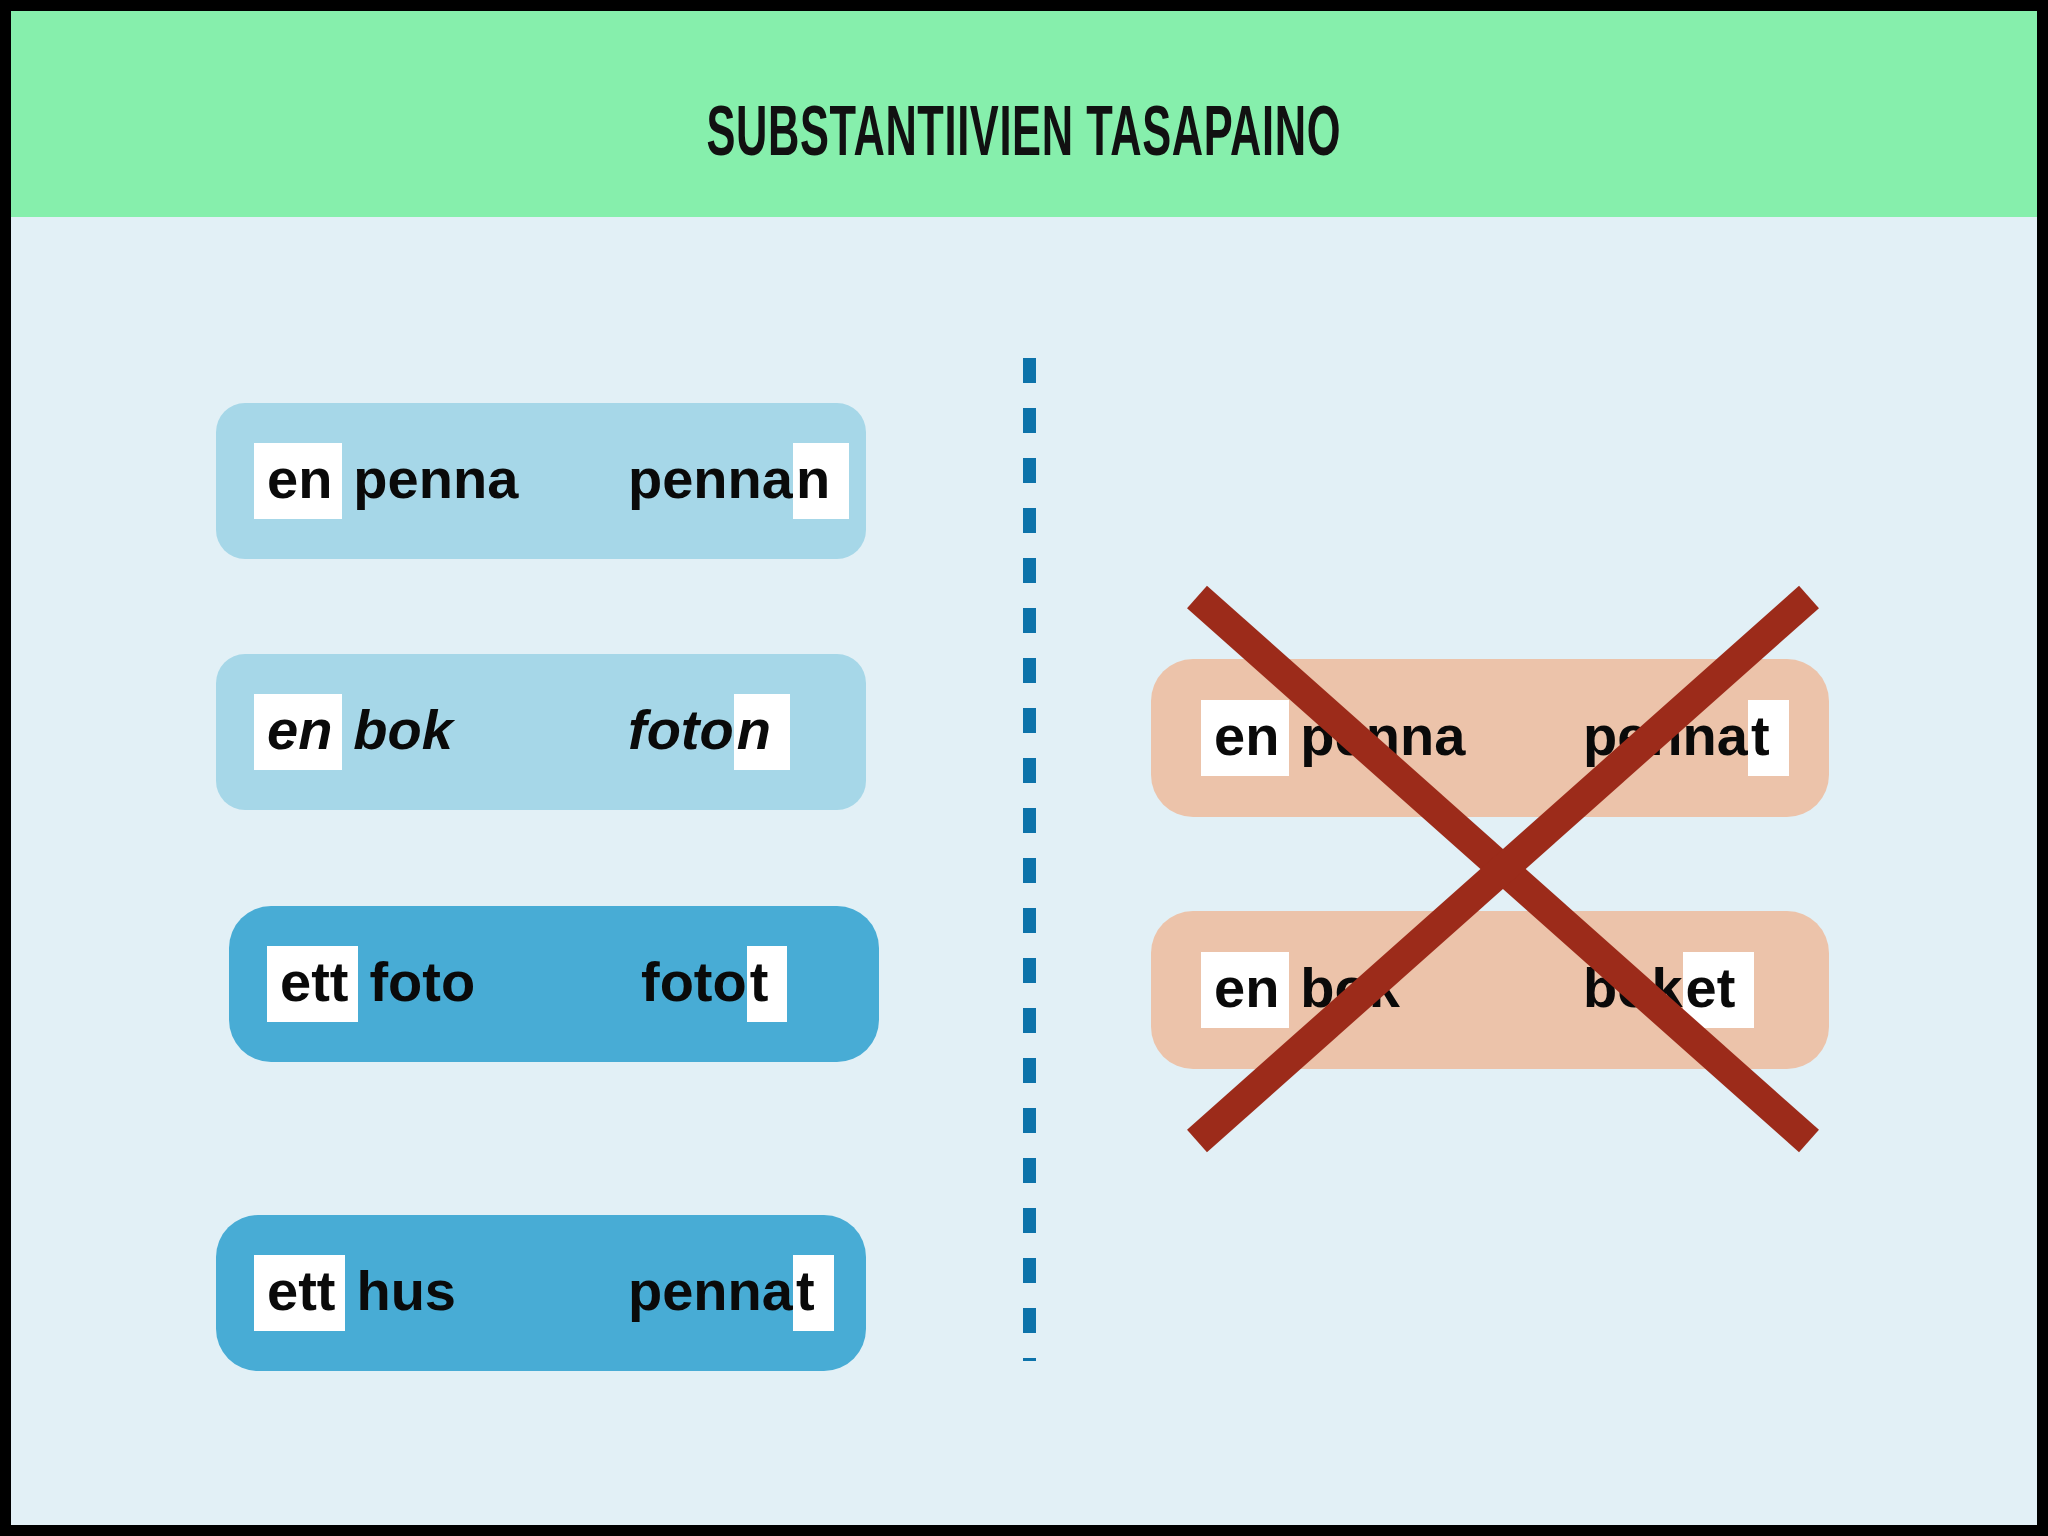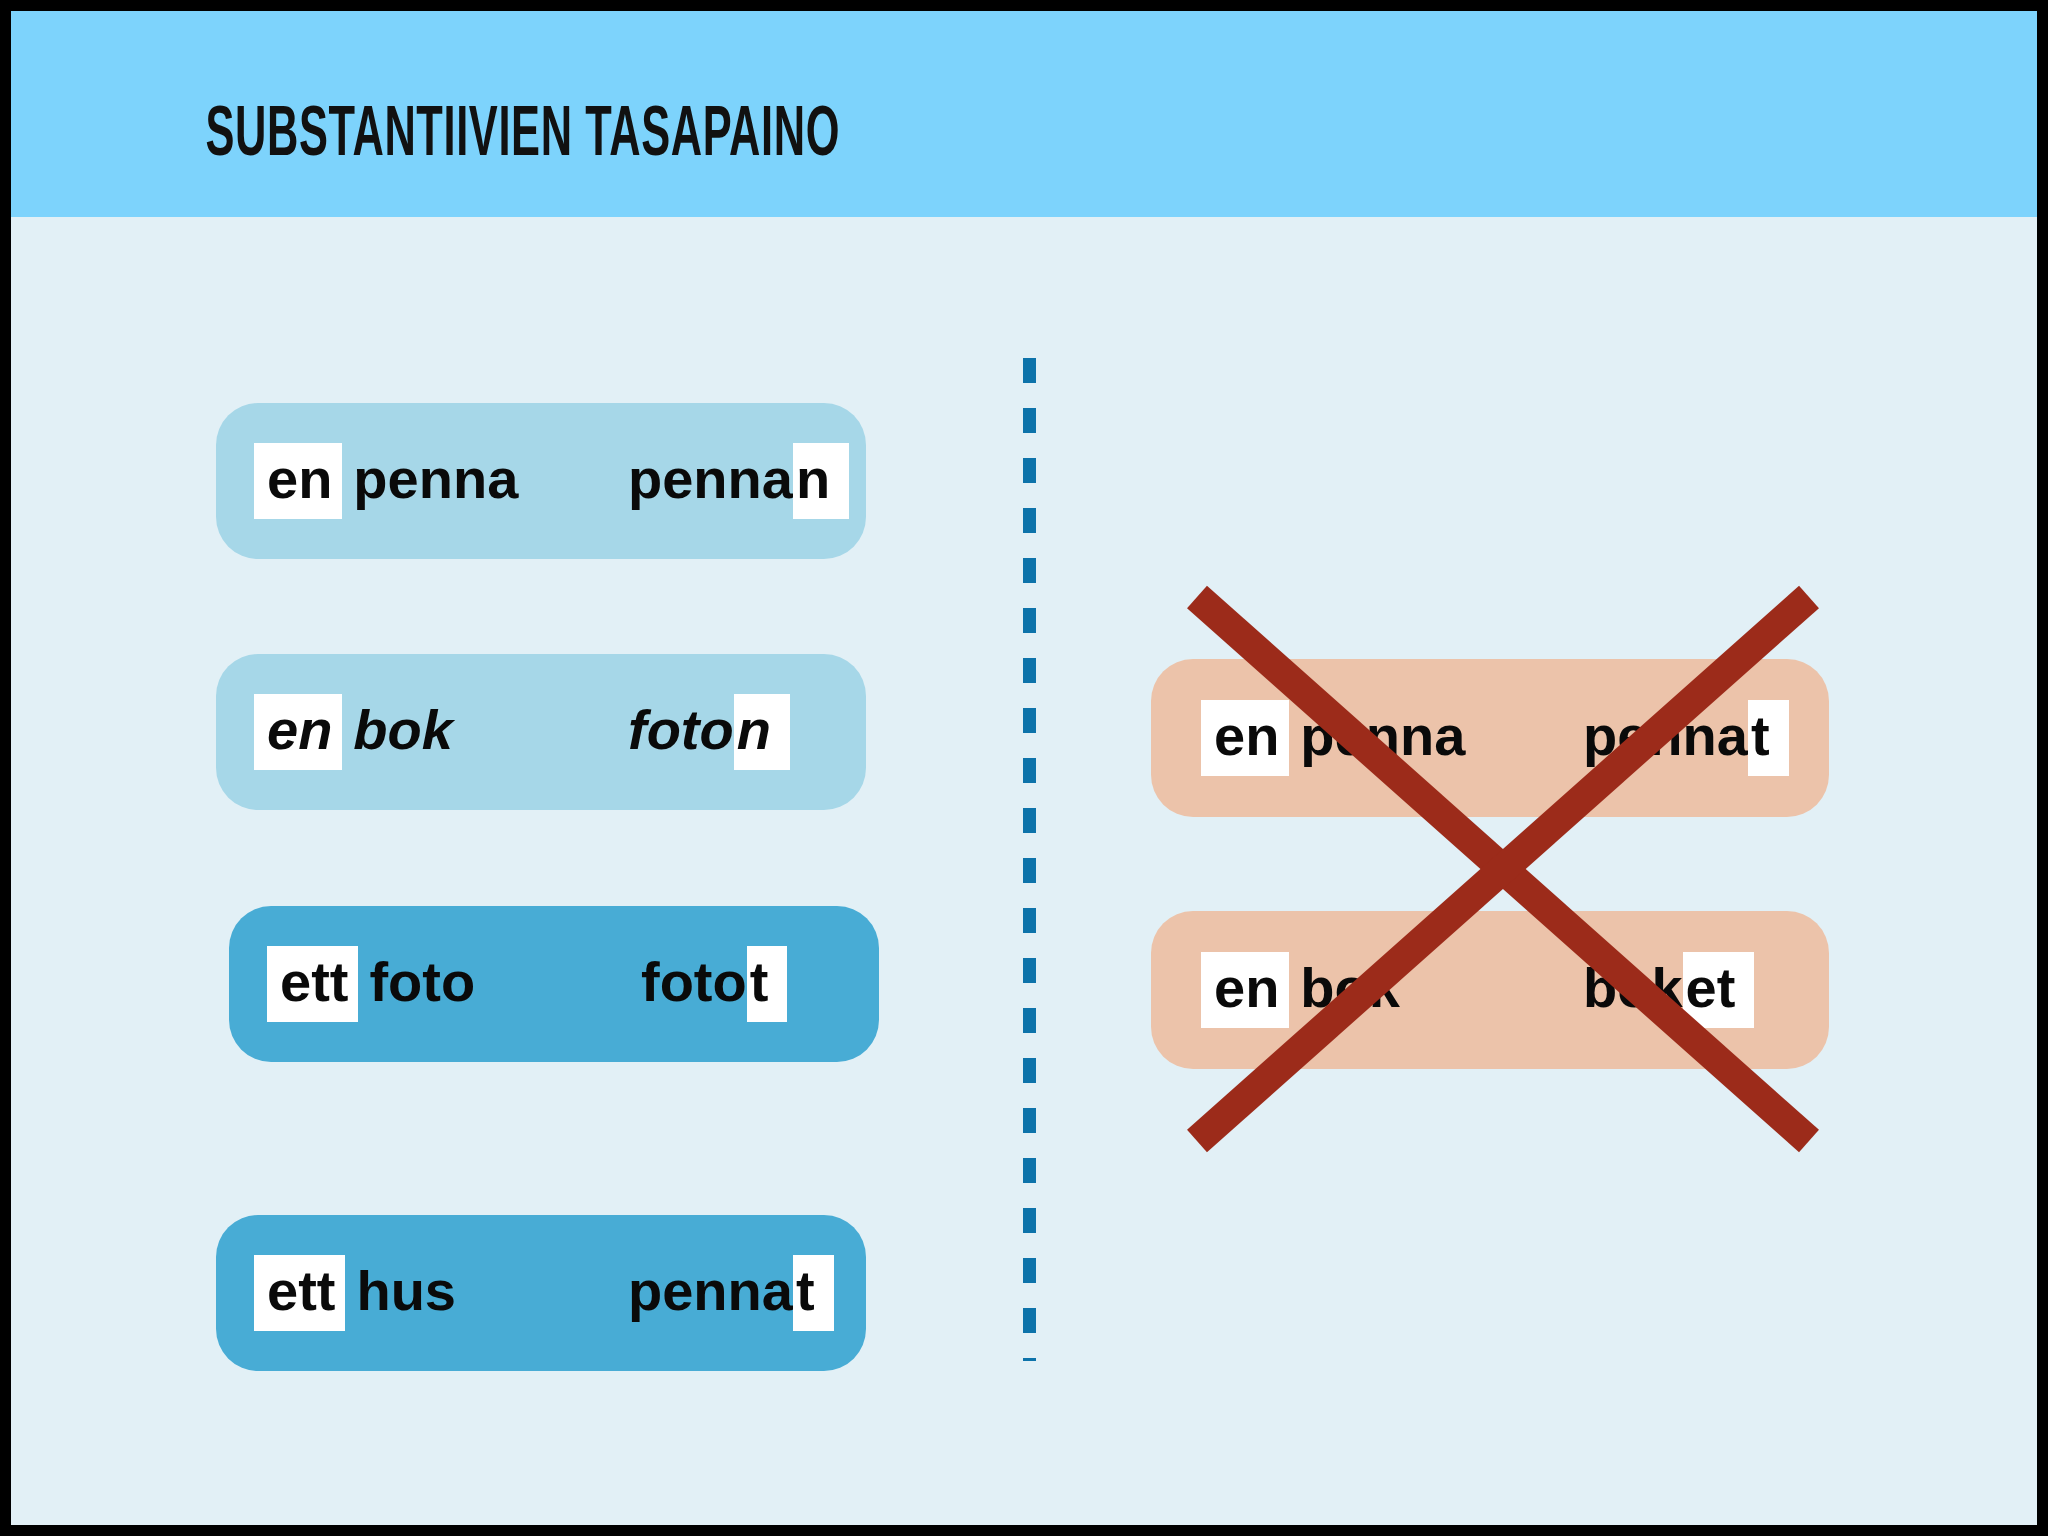--- a/index.html
+++ b/index.html
@@ -11,39 +11,39 @@
   }
   .page {
     position: absolute; inset: 0;
     box-sizing: border-box;
     border: 11px solid #000;
     background: #e2f0f6;
   }
   .header {
     position: absolute; left: 0; right: 0; top: 0;
     height: 206px;
-    background: #7dd3fc;
-    display: flex; align-items: center; justify-content: flex-start;
+    background: #86efac;
+    display: flex; align-items: center; justify-content: center;
     padding-top: 34px; box-sizing: border-box;
   }
   .title {
     font-size: 70px;
     font-weight: 700;
     color: #111;
     letter-spacing: 1px;
     transform: scaleX(0.62);
     transform-origin: center;
     white-space: nowrap;
   }
   .card {
     position: absolute;
     width: 650px; height: 156px;
     border-radius: 42px;
   }
-  .card.light { background: #a6d7e8; }
+  .card.light { background: #a6d7e8; border-radius: 29px; }
   .card.mid   { background: #48acd5; }
   .card.bad   { background: #ecc3aa; width: 678px; height: 158px; }
 
   .word {
     position: absolute; top: 50%;
     transform: translateY(-50%);
     white-space: nowrap;
     font-size: 56px; font-weight: 700; color: #0a0a0a;
     line-height: 62px;
   }

